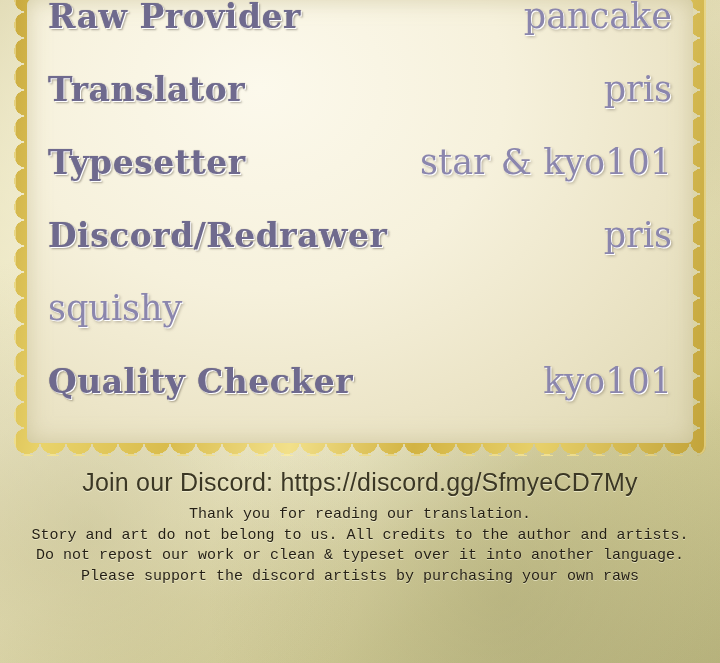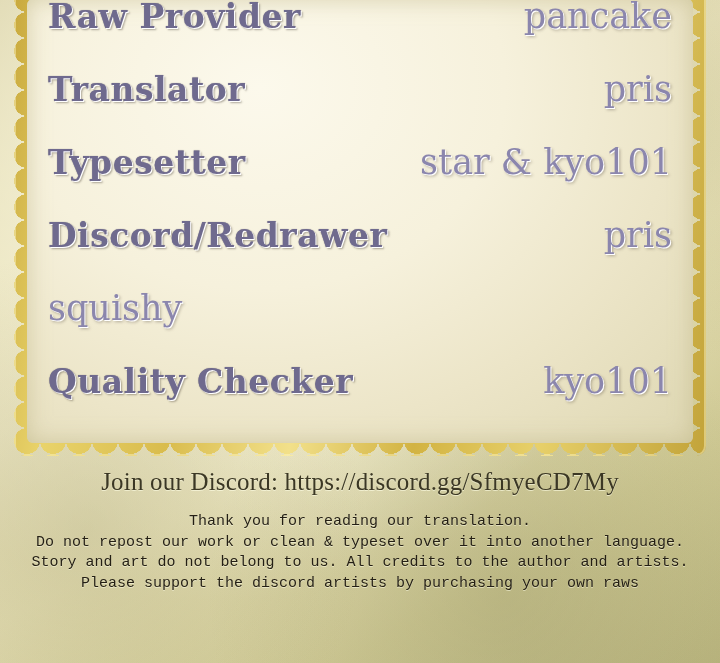--- a/index.html
+++ b/index.html
@@ -118,25 +118,25 @@
   .footer {
     position: absolute;
     left: 0;
     right: 0;
     top: 468px;
     text-align: center;
     color: #2c2a1e;
   }
 
   .discord-line {
-    font-family: Liberation Serif, serif;
+    font-family: Liberation Sans, sans-serif;
     font-size: 25px;
     letter-spacing: 0.2px;
     color: #3b3724;
-    margin-bottom: 16px;
+    margin-bottom: 8px;
     text-shadow: 0 1px 0 rgba(255,255,230,0.6);
   }
 
   .note {
     font-family: Liberation Mono, monospace;
     font-size: 15px;
     line-height: 1.37;
     color: #241f14;
     text-shadow: 0 1px 0 rgba(255,255,235,0.5);
   }
@@ -182,19 +182,19 @@
         <span class="name">kyo101</span>
       </div>
 
     </div>
   </div>
 
   <div class="footer">
     <div class="discord-line">Join our Discord: https://discord.gg/SfmyeCD7My</div>
     <div class="note">
       <div>Thank you for reading our translation.</div>
+      <div>Story and art do not belong to us. All credits to the author and artists.</div>
       <div>Do not repost our work or clean &amp; typeset over it into another language.</div>
-      <div>Story and art do not belong to us. All credits to the author and artists.</div>
       <div>Please support the discord artists by purchasing your own raws</div>
     </div>
   </div>
 
 </div>
 
 </body></html>

